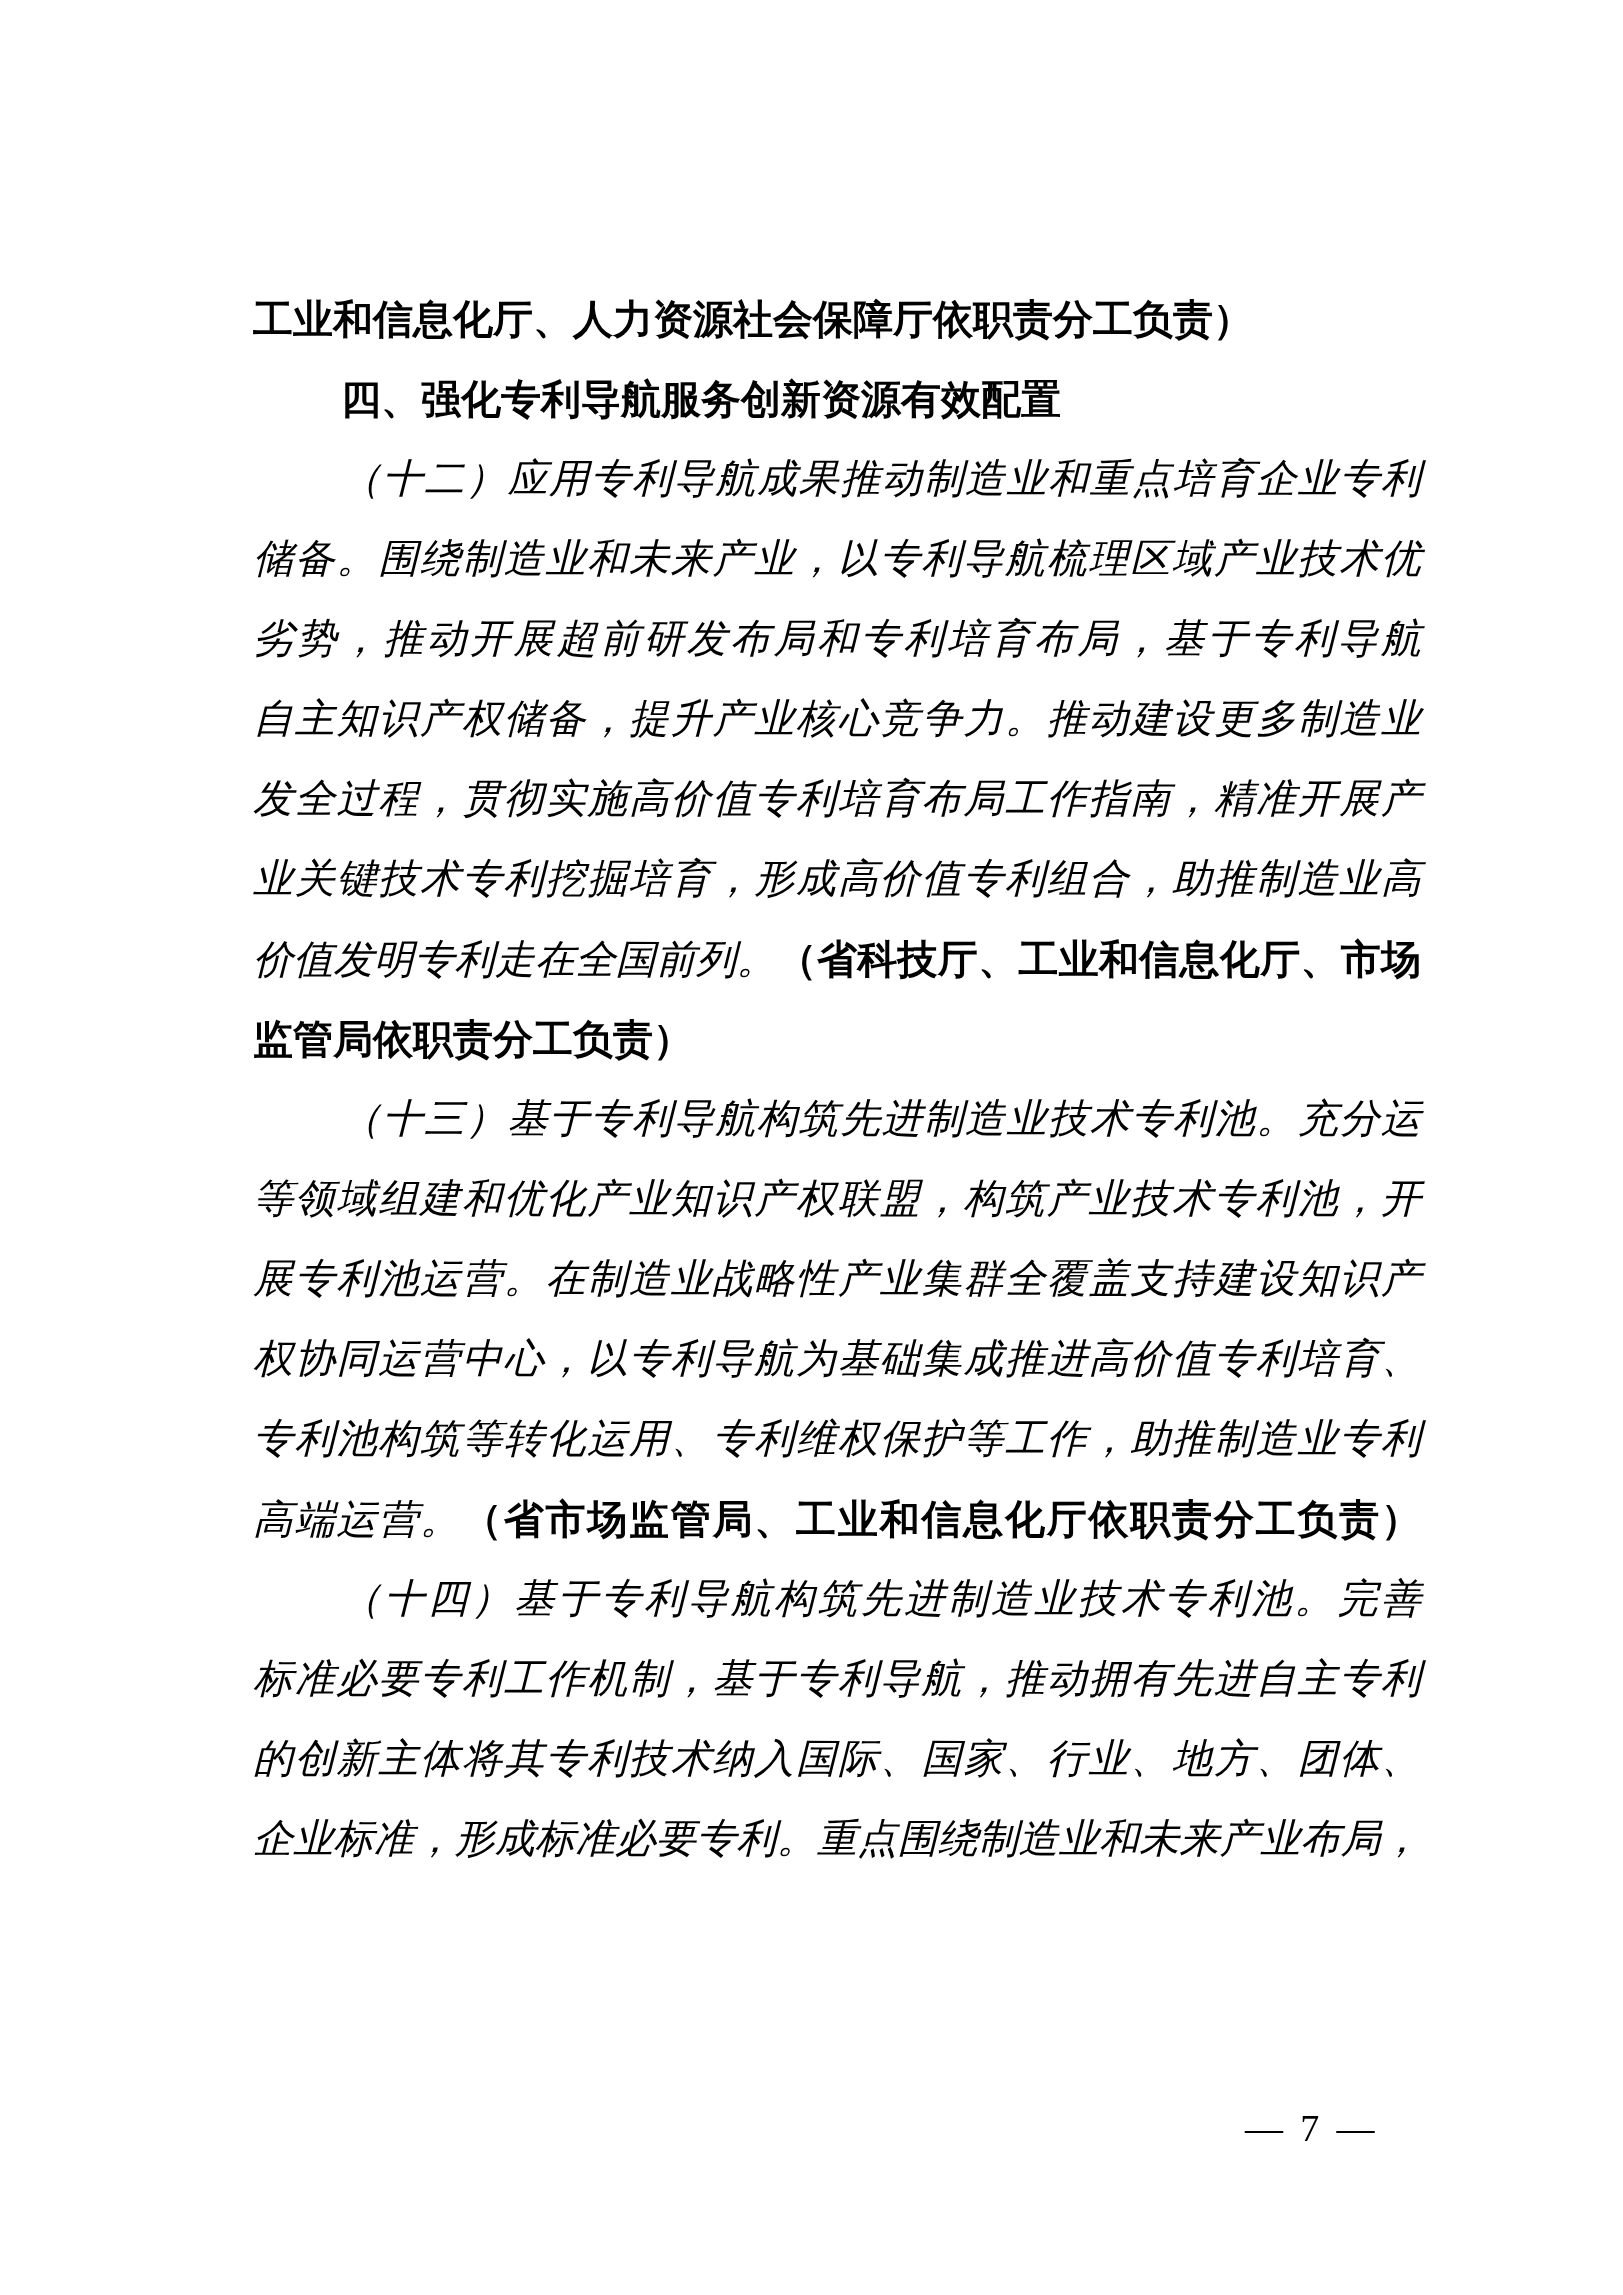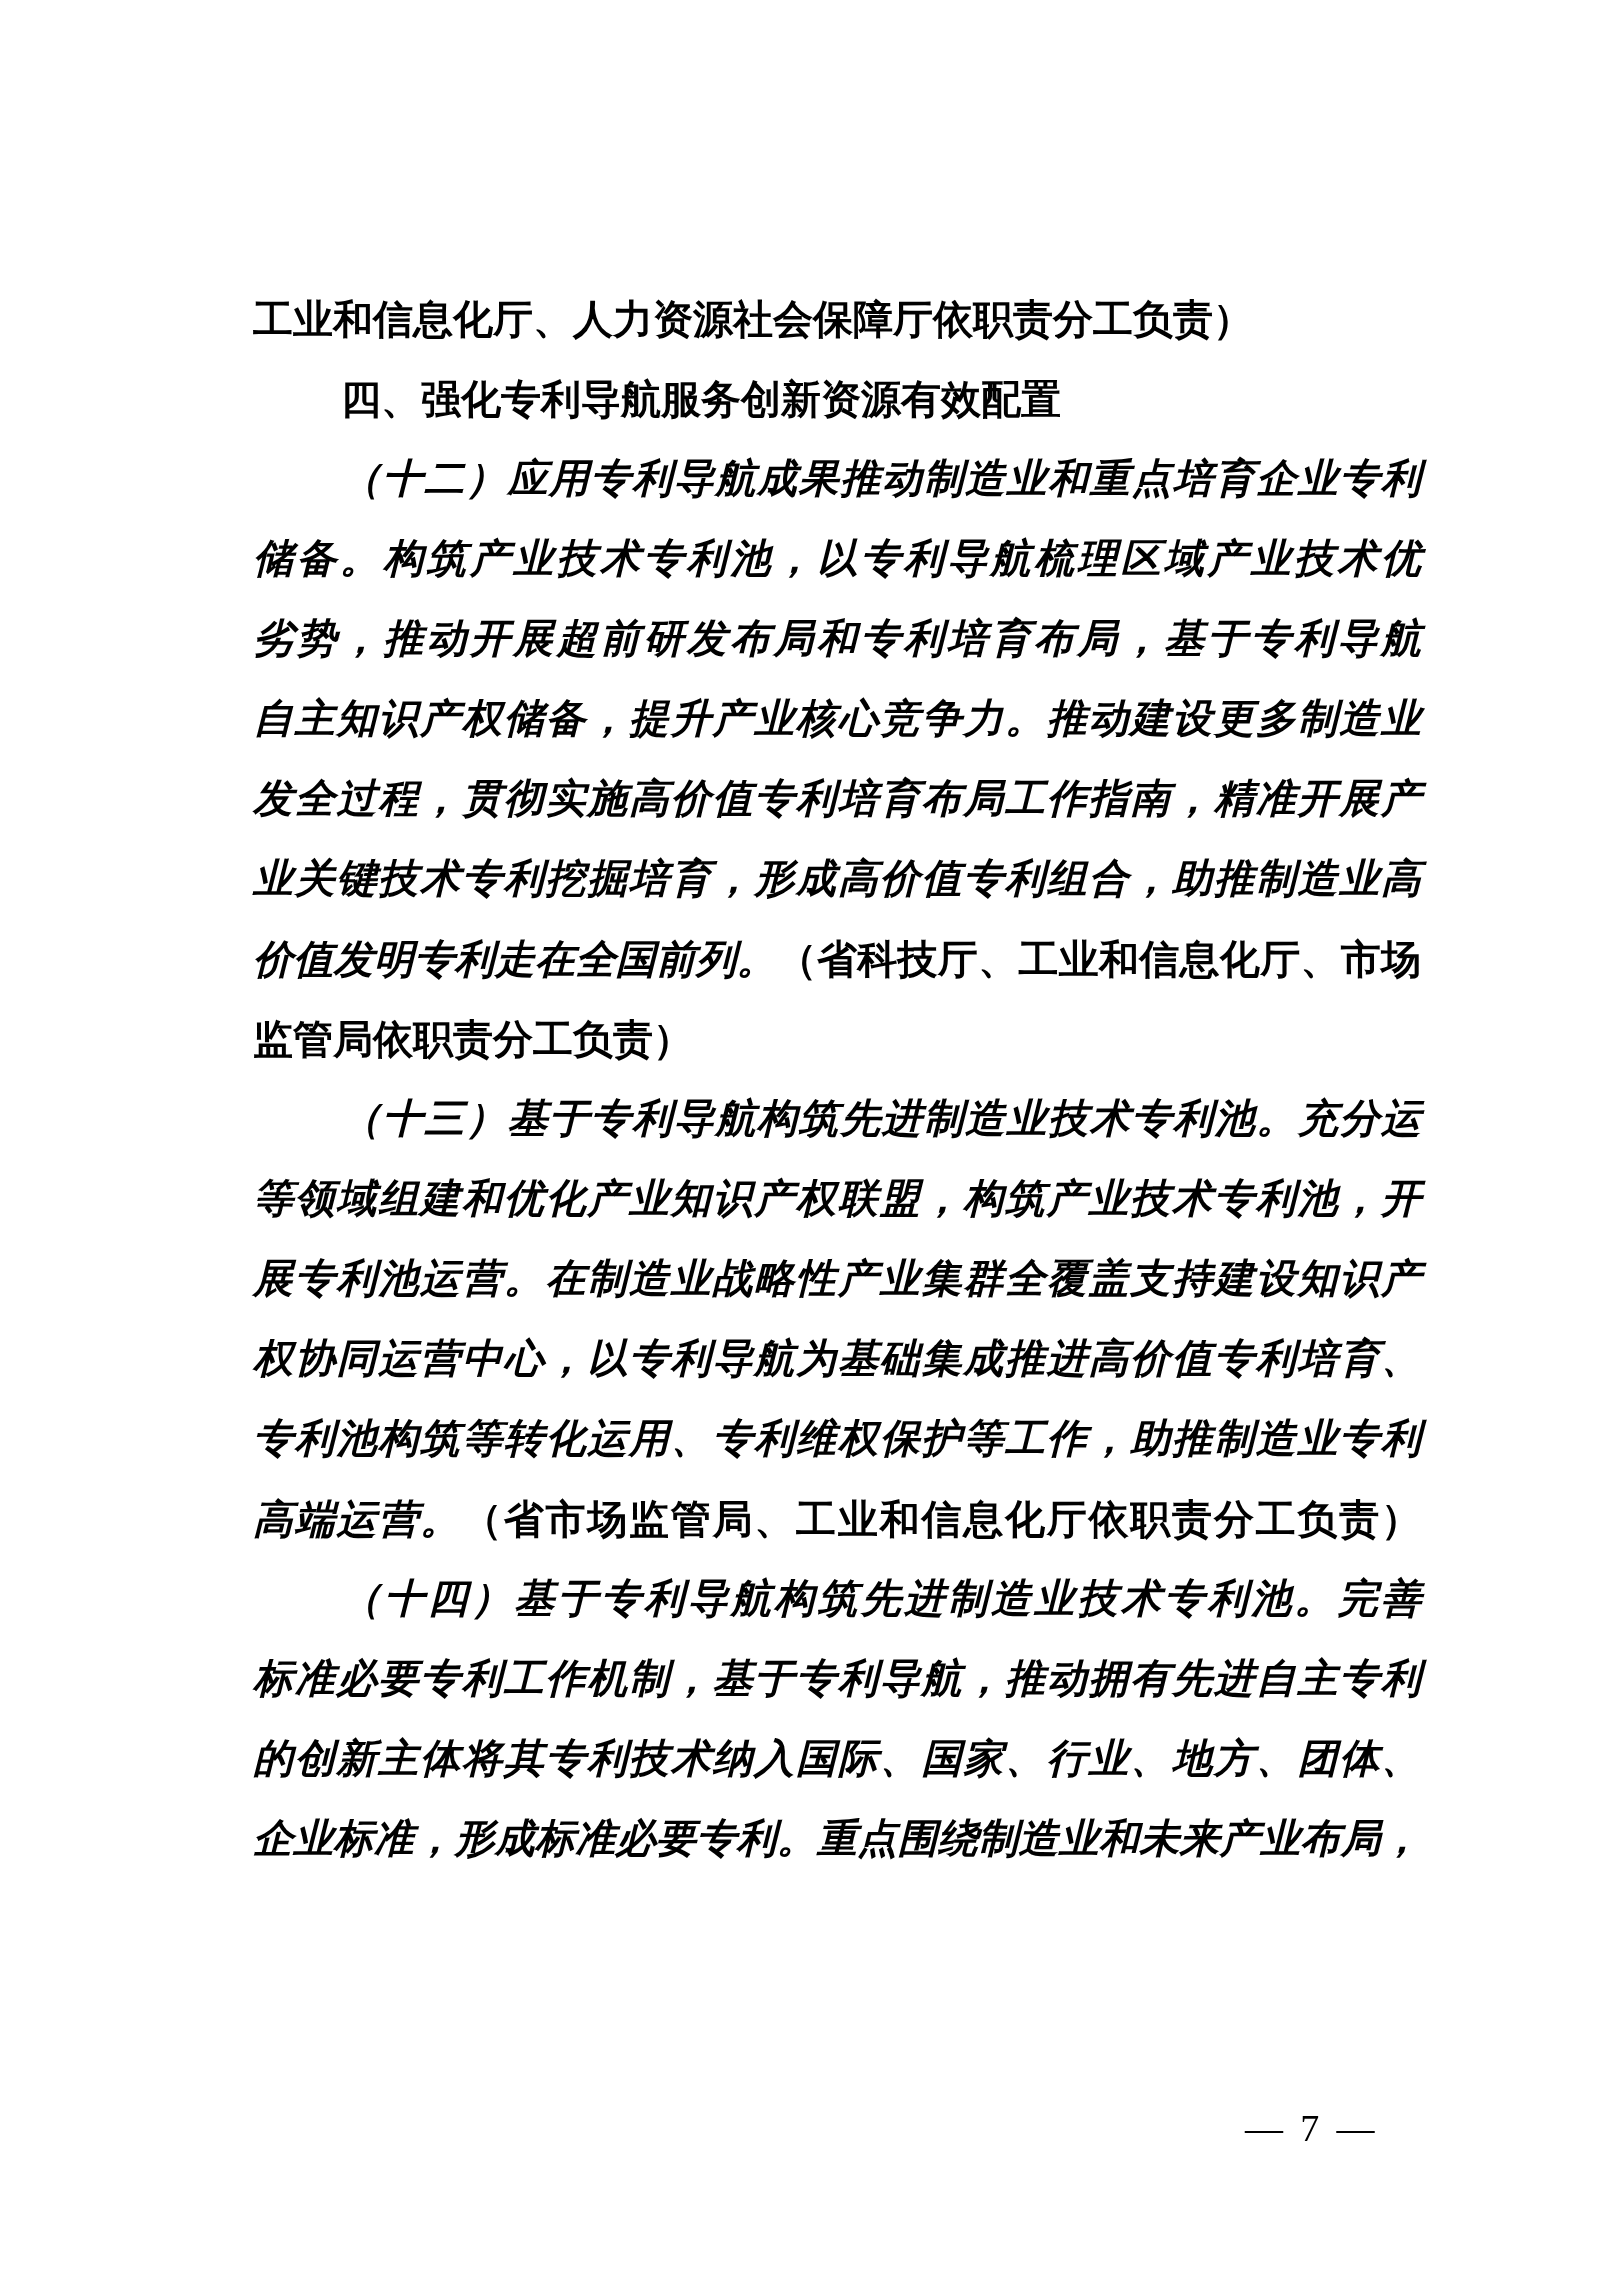--- a/index.html
+++ b/index.html
@@ -35,21 +35,21 @@
     text-align: justify;
     text-align-last: justify;
     text-justify: inter-character;
   }
   .line.indent {
     text-indent: 88px;
   }
   .run-fs {
     font-family: "Liberation Serif", "DejaVu Serif", serif;
     font-style: italic;
-    font-weight: 700;
+    font-weight: 400;
   }
   .run-hei {
     font-family: "Liberation Sans", "DejaVu Sans", sans-serif;
     font-style: normal;
     font-weight: 700;
   }
   .page-number {
     position: absolute;
     left: 1225px;
     top: 2108px;
@@ -63,21 +63,21 @@
   }
 </style>
 </head>
 <body>
 
 <div class="page">
   <div class="content">
       <div class="line"><span class="run-hei">工业和信息化厅、人力资源社会保障厅依职责分工负责）</span></div>
       <div class="line indent"><span class="run-hei">四、强化专利导航服务创新资源有效配置</span></div>
       <div class="line justify indent"><span class="run-fs">（十二）应用专利导航成果推动制造业和重点培育企业专利</span></div>
-      <div class="line justify"><span class="run-fs">储备。构筑产业技术专利池，以专利导航梳理区域产业技术优</span></div>
+      <div class="line justify"><span class="run-fs">储备。围绕制造业和未来产业，以专利导航梳理区域产业技术优</span></div>
       <div class="line justify"><span class="run-fs">劣势，推动开展超前研发布局和专利培育布局，基于专利导航</span></div>
       <div class="line justify"><span class="run-fs">自主知识产权储备，提升产业核心竞争力。推动建设更多制造业</span></div>
       <div class="line justify"><span class="run-fs">发全过程，贯彻实施高价值专利培育布局工作指南，精准开展产</span></div>
       <div class="line justify"><span class="run-fs">业关键技术专利挖掘培育，形成高价值专利组合，助推制造业高</span></div>
       <div class="line justify"><span class="run-fs">价值发明专利走在全国前列。</span><span class="run-hei">（省科技厅、工业和信息化厅、市场</span></div>
       <div class="line"><span class="run-hei">监管局依职责分工负责）</span></div>
       <div class="line justify indent"><span class="run-fs">（十三）基于专利导航构筑先进制造业技术专利池。充分运</span></div>
       <div class="line justify"><span class="run-fs">等领域组建和优化产业知识产权联盟，构筑产业技术专利池，开</span></div>
       <div class="line justify"><span class="run-fs">展专利池运营。在制造业战略性产业集群全覆盖支持建设知识产</span></div>
       <div class="line justify"><span class="run-fs">权协同运营中心，以专利导航为基础集成推进高价值专利培育、</span></div>

